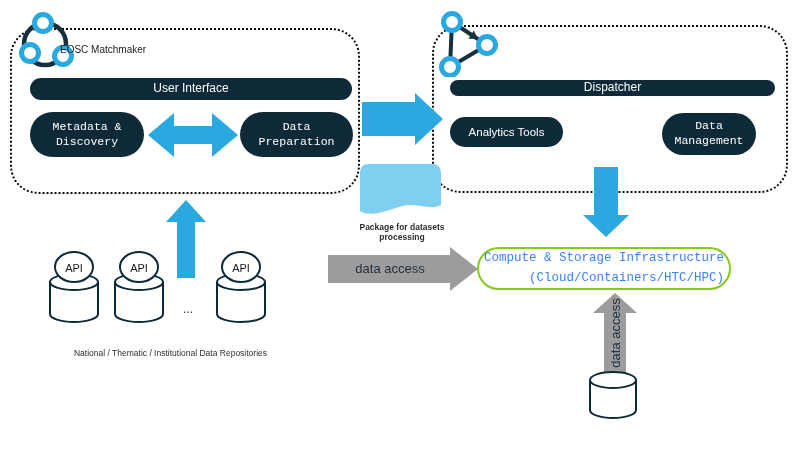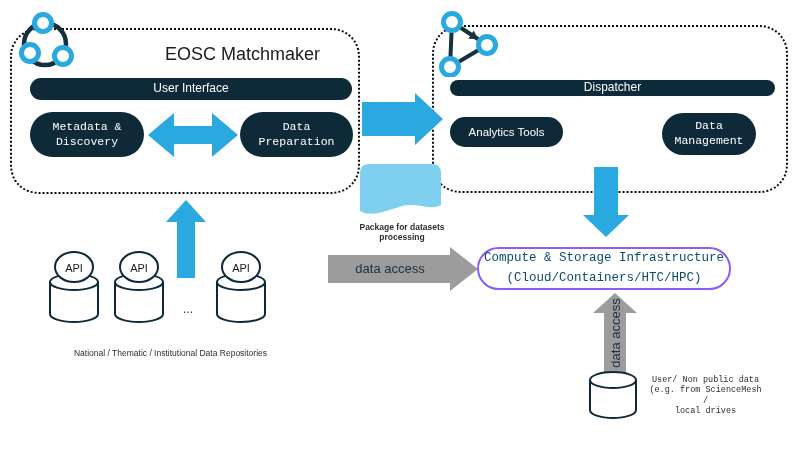--- a/index.html
+++ b/index.html
@@ -4,23 +4,23 @@
 <style>
   * { margin:0; padding:0; box-sizing:border-box; }
   body { background:#ffffff; font-family:"Liberation Sans", sans-serif; }
   .canvas { position:relative; width:800px; height:450px; background:#fff; overflow:hidden; }
   .abs { position:absolute; }
   .dotted-box { border:2px dotted #0a0a0a; border-radius:28px; background:transparent; }
   .pill { background:#0e2a39; color:#ffffff; display:flex; align-items:center; justify-content:center;
           text-align:center; font-size:11.5px; line-height:1.3; }
   .ml { white-space:pre-line;font-family:Liberation Mono, monospace; }
   .caption { color:#2e2e2e; font-size:8.5px; line-height:1.22; text-align:center; }
-  .box-title { color:#1c1c1c; font-size:18px; font-weight:500; text-align:right; }
-  .outline-box { border:2px solid #8b5cf6; border-radius:22px; background:#fff; color:#0c4a6e;
-                 display:flex; align-items:center; justify-content:center; text-align:center;
+  .box-title { color:#1c1c1c; font-size:10px; font-weight:500; text-align:left; }
+  .outline-box { border:2px solid #84cc16; border-radius:22px; background:#fff; color:#3b82f6;
+                 display:flex; align-items:center; justify-content:center; text-align:right;
                  font-size:12.5px; line-height:1.55; }
   .gray-arrow-label { color:#21313d; font-size:13px; text-align:center; }
   svg { display:block; }
 </style>
 </head>
 <body>
 
 <div class="canvas">
 
   <div class="abs dotted-box" style="left:10px; top:28px; width:350px; height:166px;"></div>
@@ -93,23 +93,20 @@
 
   <svg class="abs" style="left:593px; top:293px;" width="44" height="79" viewBox="0 0 44 79">
     <polygon points="22,0 44,20 33,20 33,79 11,79 11,20 0,20" fill="#9c9c9c"></polygon>
   </svg>
   <div class="abs gray-arrow-label" style="left:570px; top:326px; width:90px; height:14px; transform:rotate(-90deg);">data access</div>
 
   <svg class="abs" style="left:588px; top:371px;" width="50" height="48" viewBox="0 0 50 48">
     <path d="M2,9 v30 a23,8 0 0 0 46,0 v-30" fill="#fff" stroke="#0e2a39" stroke-width="2"></path>
     <ellipse cx="25" cy="9" rx="23" ry="8" fill="#fff" stroke="#0e2a39" stroke-width="2"></ellipse>
   </svg>
-  <div class="abs caption ml" style="left:648px; top:375px; width:115px;">User/ Non public data
-(e.g. from ScienceMesh /
-local drives</div>
 
   <svg class="abs" style="left:48px; top:250px;" width="52" height="74" viewBox="0 0 52 74">
     <path d="M2,32 v32 a24,8 0 0 0 48,0 v-32" fill="#fff" stroke="#0e2a39" stroke-width="2"></path>
     <ellipse cx="26" cy="32" rx="24" ry="8" fill="#fff" stroke="#0e2a39" stroke-width="2"></ellipse>
     <ellipse cx="26" cy="17" rx="19" ry="15" fill="#fff" stroke="#0e2a39" stroke-width="2"></ellipse>
     <text x="26" y="22" text-anchor="middle" font-size="11" fill="#1a1a1a">API</text>
   </svg>
   <svg class="abs" style="left:113px; top:250px;" width="52" height="74" viewBox="0 0 52 74">
     <path d="M2,32 v32 a24,8 0 0 0 48,0 v-32" fill="#fff" stroke="#0e2a39" stroke-width="2"></path>
     <ellipse cx="26" cy="32" rx="24" ry="8" fill="#fff" stroke="#0e2a39" stroke-width="2"></ellipse>

